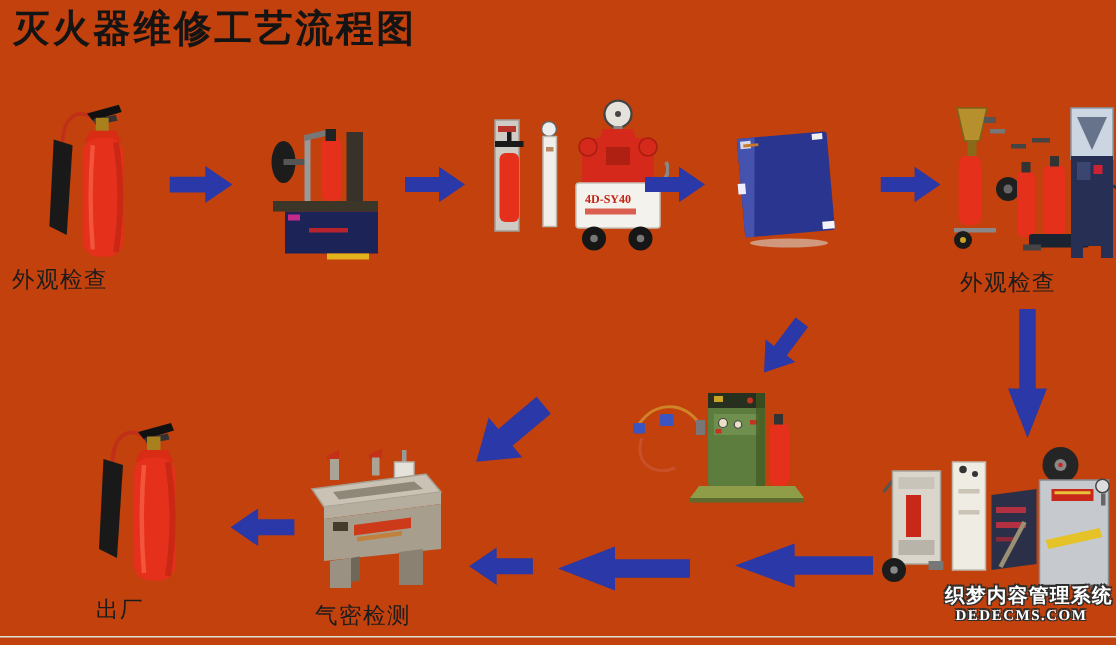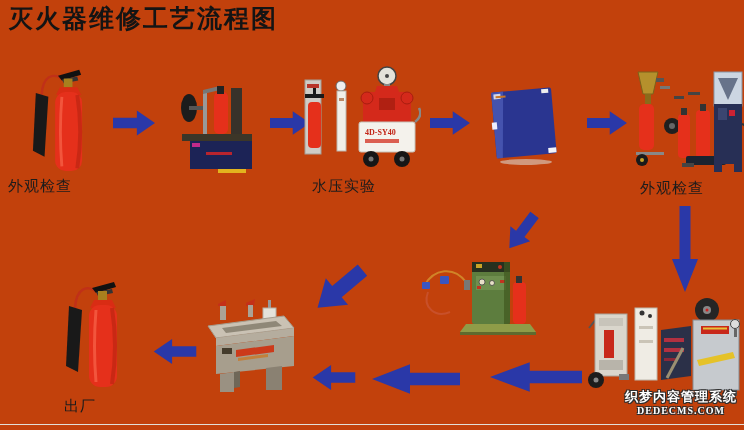--- a/index.html
+++ b/index.html
@@ -20,21 +20,21 @@
   .arrow{position:absolute;}
   .arrow svg{width:100%;height:100%;display:block;}
   .arrow polygon{fill:#2a38a8;}
   .arrow-left svg{transform:scaleX(-1);}
   .rot{display:flex;align-items:center;justify-content:center;}
   .watermark{
     position:absolute;left:620px;top:389px;width:122px;text-align:center;
     color:#ffffff;font-weight:bold;line-height:1.2;
     text-shadow:-1px -1px 0 #2e2e2e,1px -1px 0 #2e2e2e,-1px 1px 0 #2e2e2e,1px 1px 0 #2e2e2e,0 1px 0 #2e2e2e;
   }
-  .watermark .l1{font-size:13px;letter-spacing:1px;}
+  .watermark .l1{font-size:13px;letter-spacing:1px;text-align:right;}
   .watermark .l2{font-size:10px;letter-spacing:1px;}
   .photo-edge{position:absolute;left:0;top:424px;width:744px;height:1px;background:#e2dfd9;}
 </style>
 </head>
 <body>
 
 <div class="canvas">
 
   <h1 class="title">灭火器维修工艺流程图</h1>
 
@@ -75,21 +75,21 @@
       <rect x="42" y="101" width="28" height="4" fill="#e3b31e"></rect>
     </svg>
   </figure>
 
   <div class="arrow" style="left:270px;top:109px;width:40px;height:28px">
     <svg viewBox="0 0 44 30">
         <polygon points="0,9.5 25,9.5 25,2 44,15 25,28 25,20.5 0,20.5"></polygon>
       </svg>
   </div>
 
-  <figure class="node" style="left:299px;top:64px;width:122px;height:106px">
+  <figure class="node" style="left:324px;top:64px;width:122px;height:106px">
     <svg viewBox="0 0 122 106">
       <rect x="6" y="16" width="16" height="74" fill="#cfccc6" stroke="#a39f97"></rect>
       <rect x="8" y="20" width="12" height="4" fill="#b8352a"></rect>
       <rect x="14" y="24" width="3" height="8" fill="#1a1a1a"></rect>
       <rect x="6" y="30" width="19" height="4" fill="#1a1a1a"></rect>
       <rect x="9" y="38" width="13" height="46" rx="4" fill="#e5301b"></rect>
       <circle cx="42" cy="22" r="5" fill="#eeeeee" stroke="#666666"></circle>
       <rect x="38" y="27" width="9" height="60" fill="#f1efe9" stroke="#bcb8ae"></rect>
       <rect x="40" y="34" width="5" height="3" fill="#bb8866"></rect>
       <circle cx="88" cy="12" r="9" fill="#e4e2da" stroke="#444444" stroke-width="1.5"></circle>
@@ -102,21 +102,20 @@
       <rect x="60" y="58" width="56" height="30" rx="2" fill="#f4f2ec" stroke="#c6c2b8"></rect>
       <text x="66" y="71" font-size="8" font-weight="bold" fill="#c22416">4D-SY40</text>
       <rect x="66" y="75" width="34" height="4" fill="#d43a2a" opacity=".8"></rect>
       <circle cx="72" cy="95" r="8" fill="#161616"></circle>
         <circle cx="72" cy="95" r="2.5" fill="#777777"></circle>
       <circle cx="103" cy="95" r="8" fill="#161616"></circle>
         <circle cx="103" cy="95" r="2.5" fill="#777777"></circle>
       <path d="M116,58 q8,-6 4,-14" stroke="#888888" stroke-width="2.5" fill="none"></path>
     </svg>
   </figure>
-  <div class="label" style="left:312px;top:177px;width:120px">水压实验</div>
 
   <div class="arrow" style="left:430px;top:109px;width:40px;height:28px">
     <svg viewBox="0 0 44 30">
         <polygon points="0,9.5 25,9.5 25,2 44,15 25,28 25,20.5 0,20.5"></polygon>
       </svg>
   </div>
 
   <figure class="node" style="left:486px;top:82px;width:74px;height:84px">
     <svg viewBox="0 0 74 84">
       <ellipse cx="40" cy="80" rx="26" ry="3" fill="#d8d4cc" opacity=".6"></ellipse>
@@ -225,20 +224,21 @@
       <polygon points="14,42 92,32 92,40 14,50" fill="#b5ad9e"></polygon>
       <polygon points="14,50 92,40 92,70 14,78" fill="#a79e8d"></polygon>
       <rect x="20" y="52" width="10" height="6" fill="#453c2c"></rect>
       <polygon points="34,54 72,49 72,56 34,61" fill="#cc3a1a"></polygon>
       <polygon points="36,62 66,58 66,61 36,65" fill="#c87828" opacity=".8"></polygon>
       <polygon points="18,78 32,76 32,96 18,96" fill="#9a9182"></polygon>
       <polygon points="32,76 38,75 38,91 32,92" fill="#6f6758"></polygon>
       <polygon points="64,72 80,70 80,94 64,94" fill="#8a8172"></polygon>
     </svg>
   </figure>
+  <div class="label" style="left:210px;top:401px;width:96px">气密检测</div>
 
   <div class="arrow arrow-left" style="left:153px;top:337px;width:44px;height:29px">
     <svg viewBox="0 0 44 30">
         <polygon points="0,9.5 25,9.5 25,2 44,15 25,28 25,20.5 0,20.5"></polygon>
       </svg>
   </div>
 
   <figure class="node" style="left:56px;top:276px;width:72px;height:116px">
     <svg viewBox="0 0 72 112">
       <path d="M44,16 C30,4 20,12 19,30" stroke="#c03018" stroke-width="2.5" fill="none"></path>

